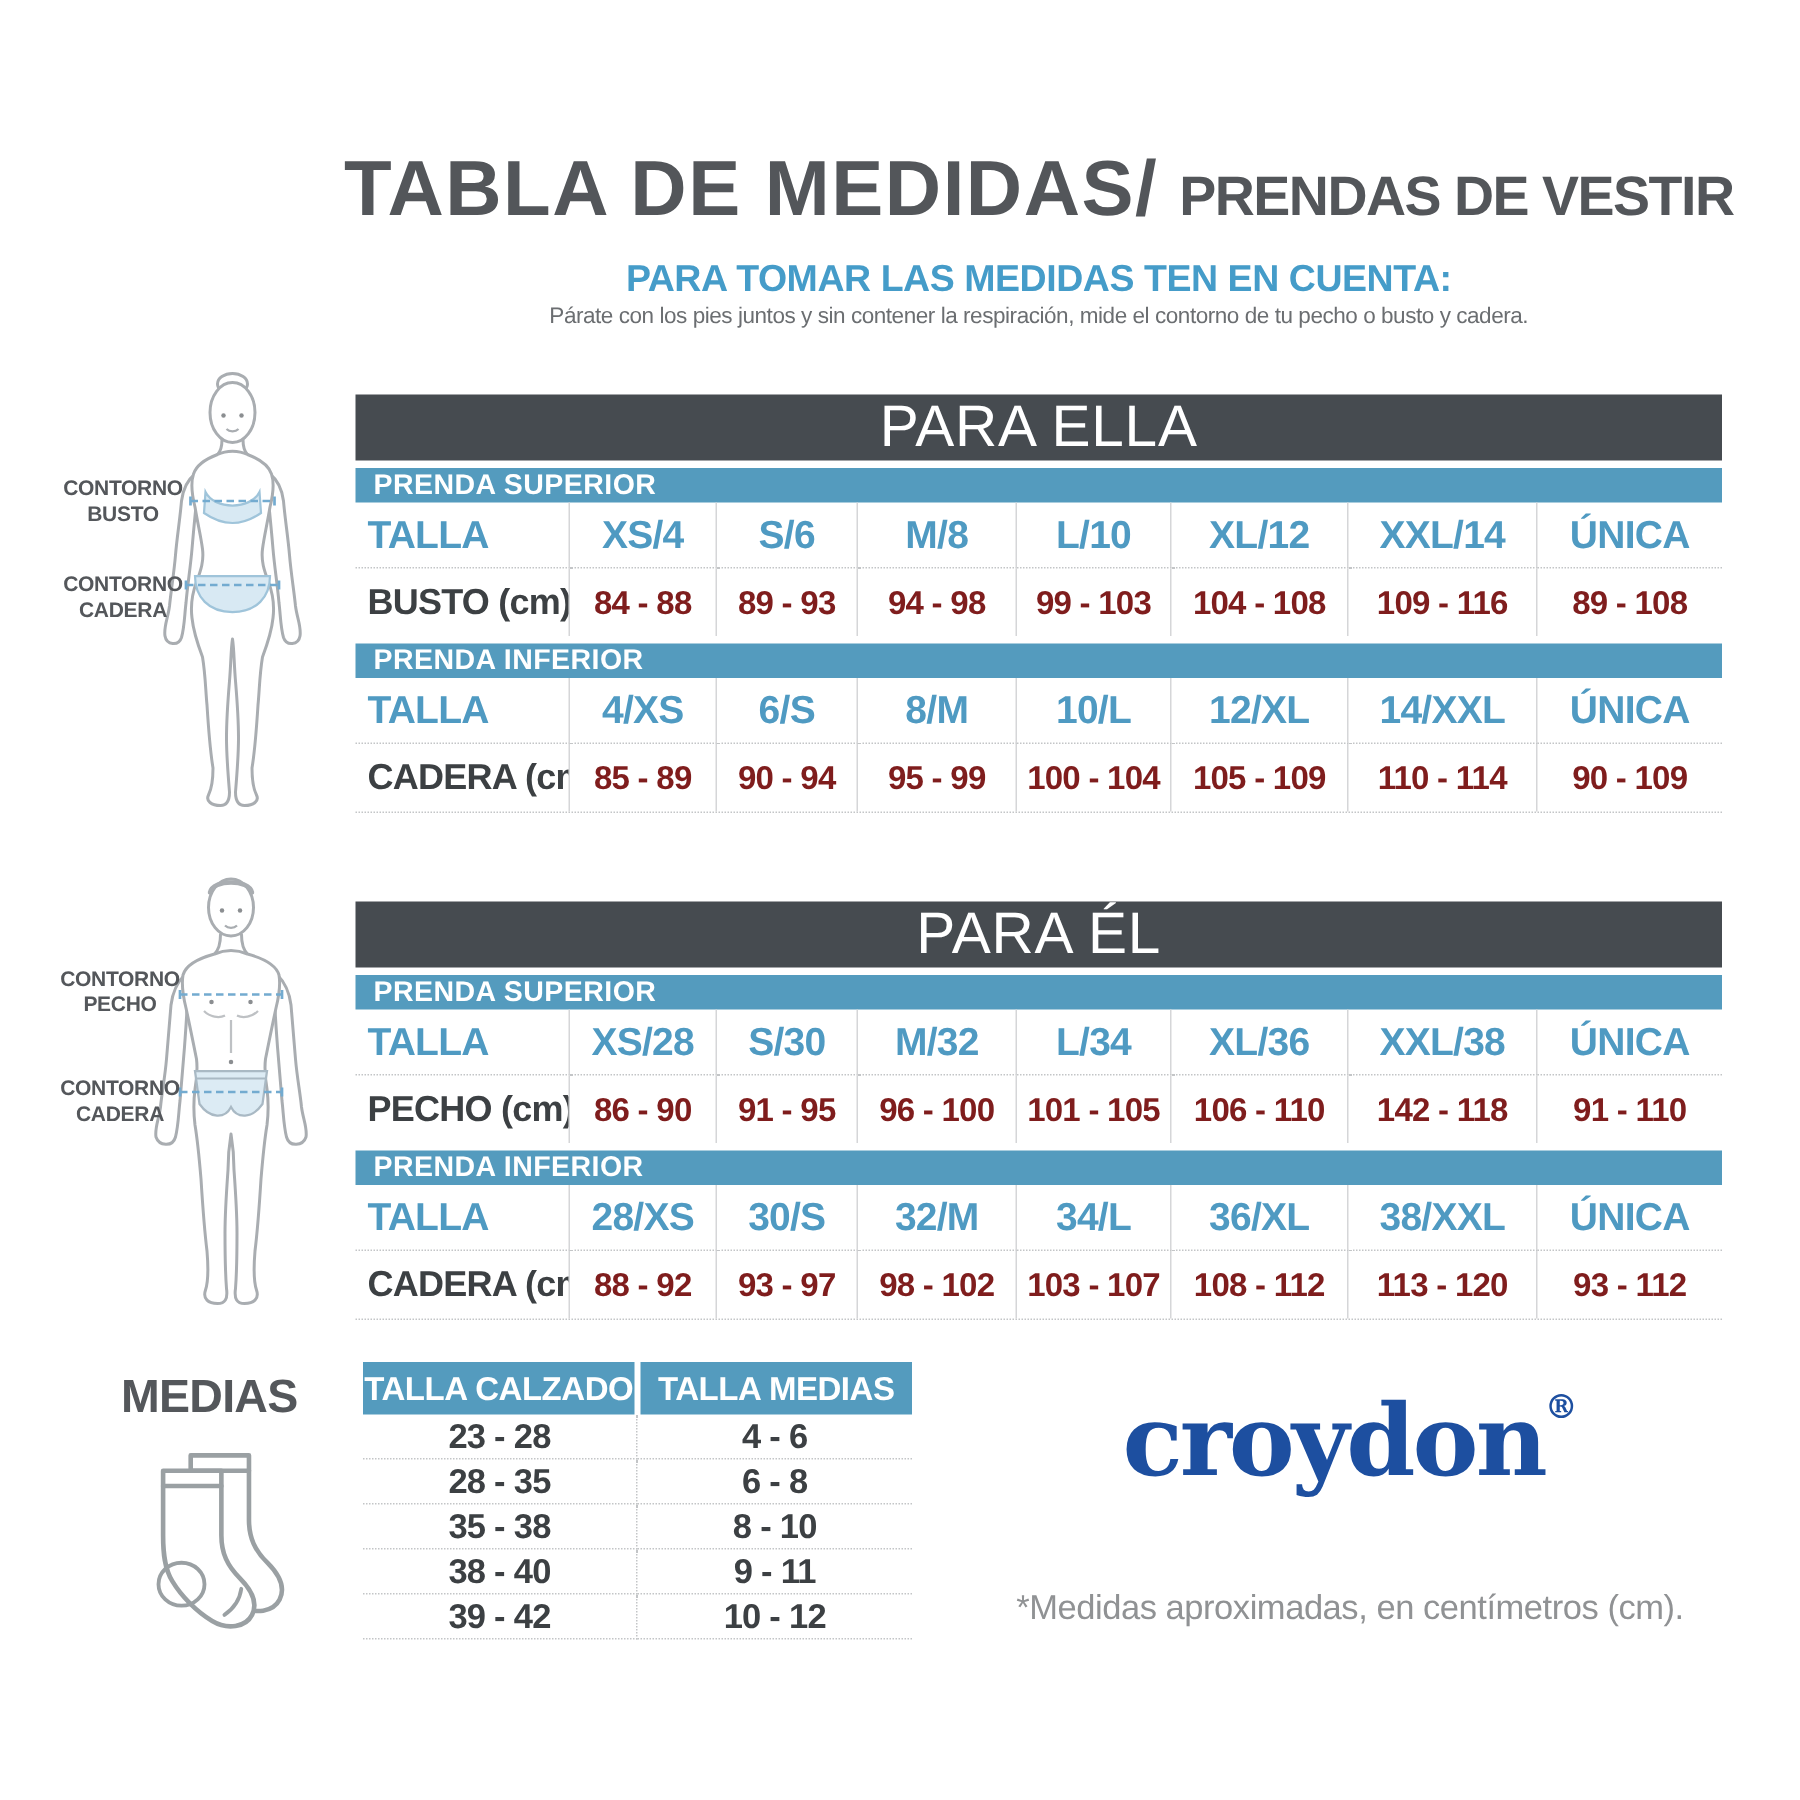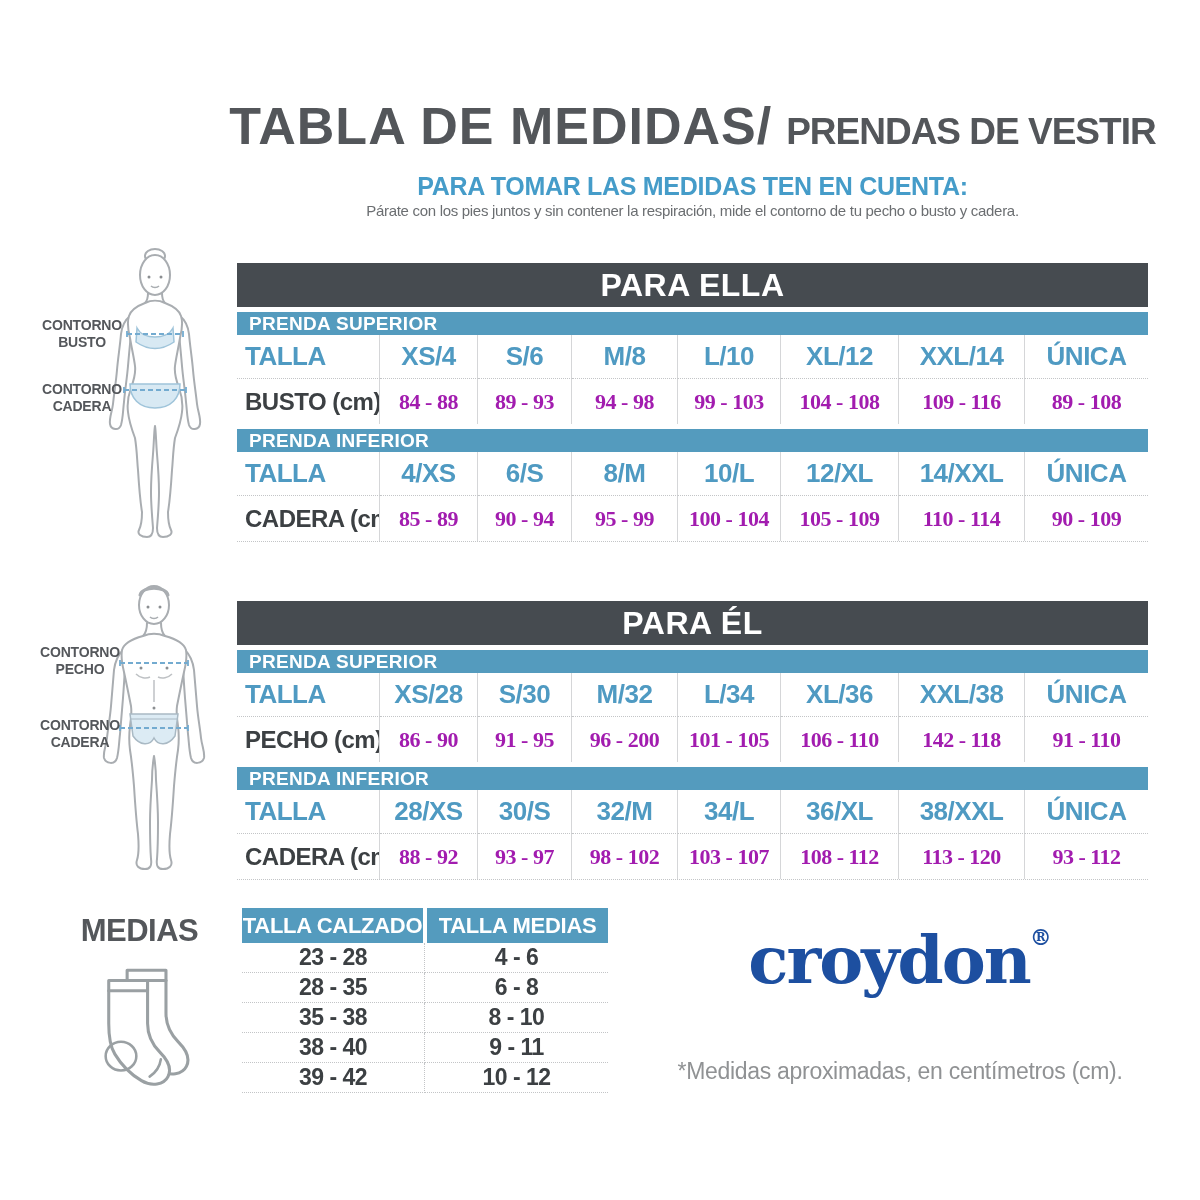--- a/index.html
+++ b/index.html
@@ -26,40 +26,40 @@
     font-size:15px; font-weight:400; color:#6b6e71; letter-spacing:-0.3px;
   }
 
   
   .size-table { position:absolute; left:237px; width:911px; }
   #table-ella { top:263px; }
   #table-el   { top:601px; }
   .st-title {
     height:44px; background:#464b50; color:#ffffff;
     display:flex; align-items:center; justify-content:center;
-    font-size:32px; font-weight:700; letter-spacing:0.5px;
+    font-size:39px; font-weight:400; letter-spacing:0.5px;
   }
   .st-band {
     margin-top:5px; height:23px; background:#549bbe; color:#ffffff;
     display:flex; align-items:center; padding-left:12px;
     font-size:19px; font-weight:800; letter-spacing:0.3px;
   }
   .st-grid { display:grid; grid-template-columns:143px 98px 94px 106px 103px 118px 126px auto; }
   .st-grid .c {
     display:flex; align-items:center; justify-content:center;
     overflow:hidden; white-space:nowrap;
   }
   .st-grid .c:not(:nth-child(8n)) { border-right:1.5px solid #d5d6d8; }
   .st-grid .c.r1 { height:44px; border-bottom:1.5px dotted #c3c5c7; }
   .st-grid .c.r2 { height:45px; }
   .st-grid.dotted-bottom { border-bottom:1.5px dotted #c3c5c7; }
   .c.size-lab { justify-content:flex-start; padding-left:8px; }
   .c.size-txt { color:#4f9ac2; font-size:26px; font-weight:800; letter-spacing:-0.5px; }
   .c.meas-lab { justify-content:flex-start; padding-left:8px; color:#3c4043; font-size:24px; font-weight:800; letter-spacing:-0.5px; }
-  .c.val { color:#a21caf; font-size:22px; font-weight:700; letter-spacing:-0.5px;font-family:Liberation Serif, serif; }
+  .c.val { color:#7f1d1d; font-size:22px; font-weight:700; letter-spacing:-0.5px; }
 
   
   #medias-table { position:absolute; left:242px; top:908px; width:366px; }
   .m-head { display:grid; grid-template-columns:1fr 1fr; gap:4px; }
   .m-head .hcell {
     height:35px; background:#549bbe; color:#ffffff;
     display:flex; align-items:center; justify-content:center;
     font-size:22px; font-weight:800; letter-spacing:-0.3px;
   }
   .m-grid { display:grid; grid-template-columns:1fr 1fr; }
@@ -235,21 +235,21 @@
         <div class="c r1 size-txt">XS/28</div>
         <div class="c r1 size-txt">S/30</div>
         <div class="c r1 size-txt">M/32</div>
         <div class="c r1 size-txt">L/34</div>
         <div class="c r1 size-txt">XL/36</div>
         <div class="c r1 size-txt">XXL/38</div>
         <div class="c r1 size-txt">ÚNICA</div>
         <div class="c r2 meas-lab">PECHO (cm)</div>
         <div class="c r2 val">86 - 90</div>
         <div class="c r2 val">91 - 95</div>
-        <div class="c r2 val">96 - 200</div>
+        <div class="c r2 val">96 - 100</div>
         <div class="c r2 val">101 - 105</div>
         <div class="c r2 val">106 - 110</div>
         <div class="c r2 val">142 - 118</div>
         <div class="c r2 val">91 - 110</div>
       </div>
       <div class="st-band">PRENDA INFERIOR</div>
       <div class="st-grid dotted-bottom">
         <div class="c r1 size-lab size-txt">TALLA</div>
         <div class="c r1 size-txt">28/XS</div>
         <div class="c r1 size-txt">30/S</div>

